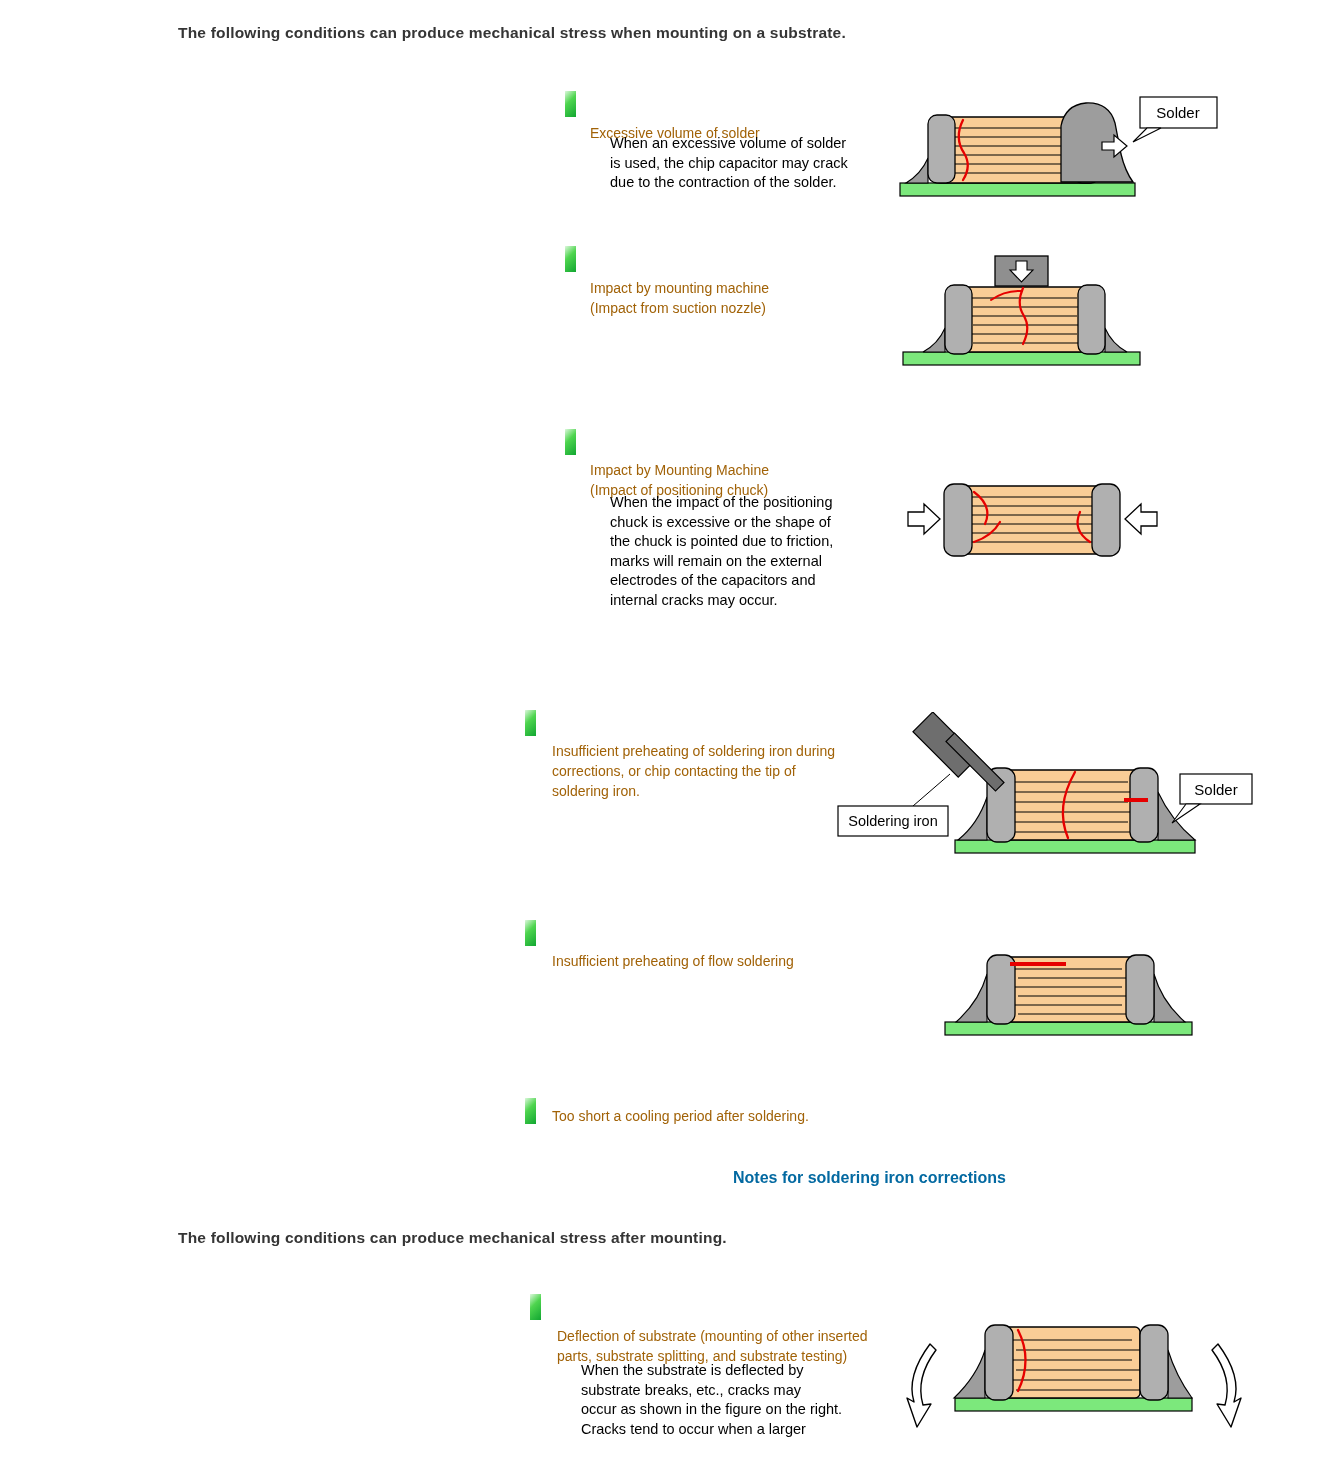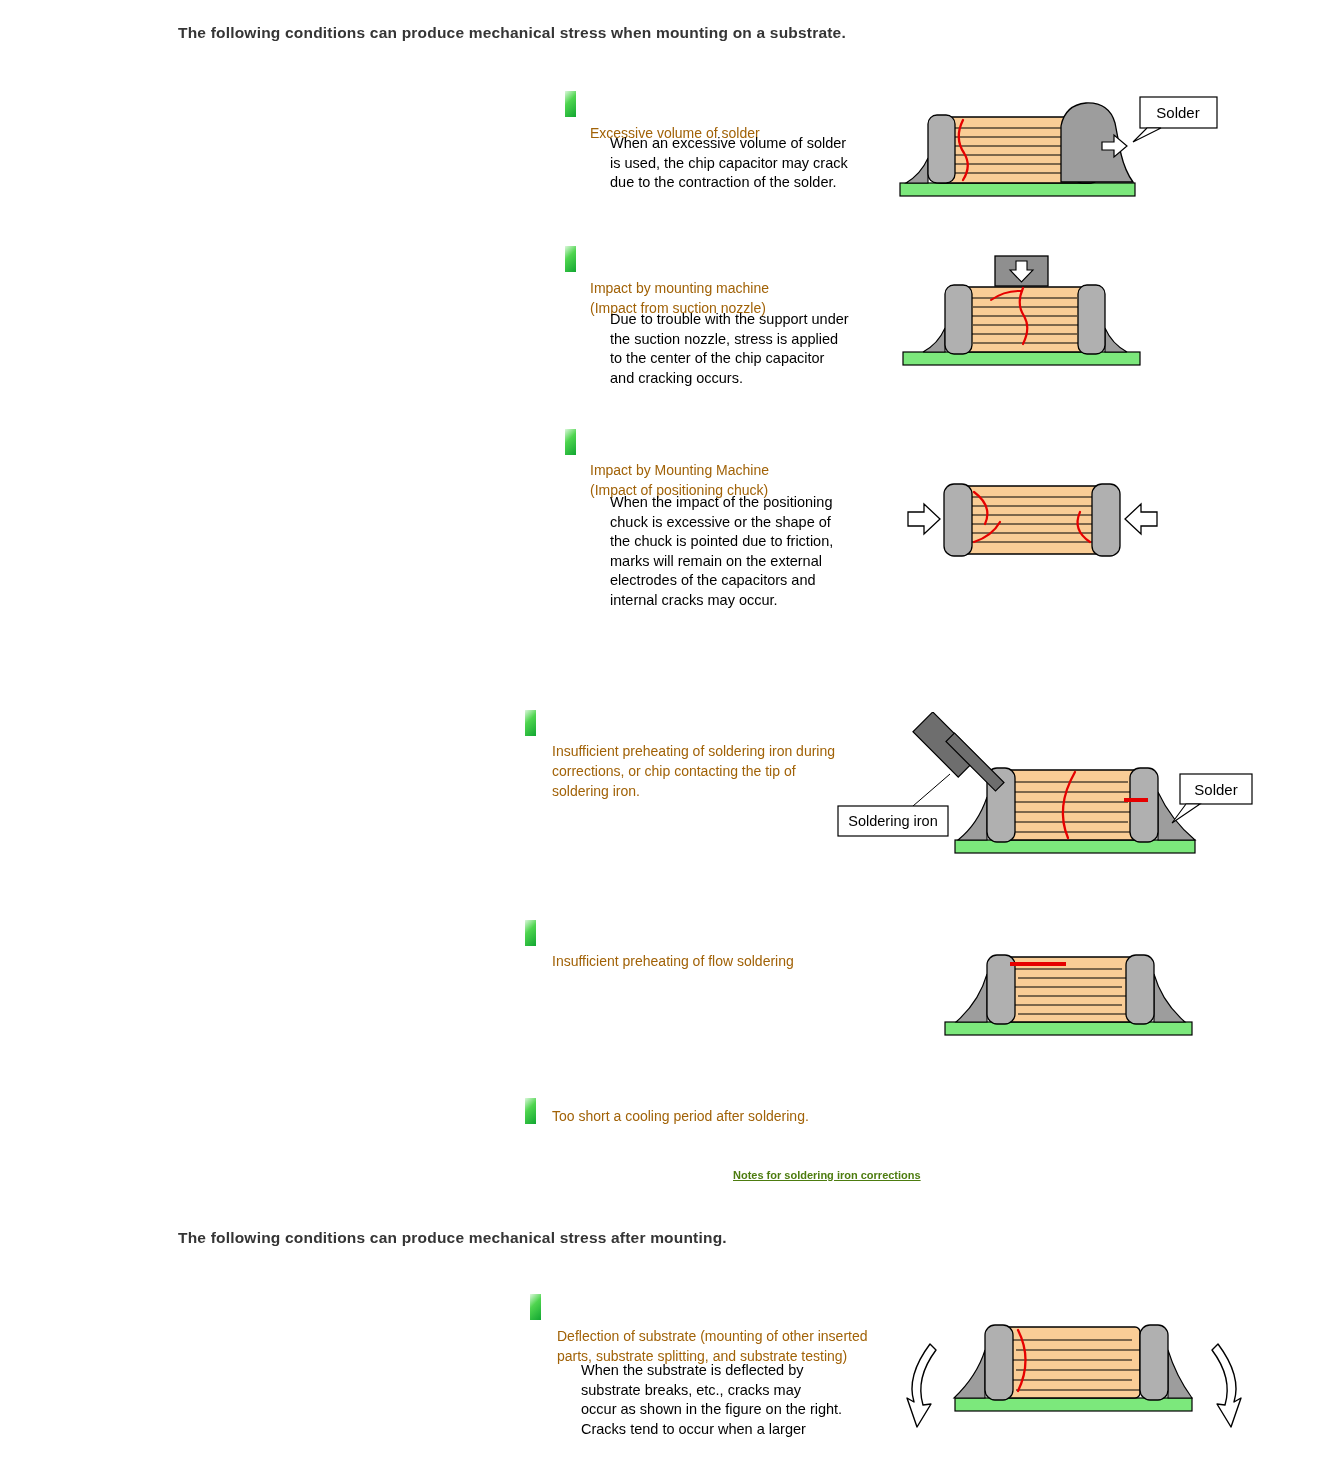--- a/index.html
+++ b/index.html
@@ -4,22 +4,22 @@
 <style>
   html,body{margin:0;padding:0;background:#ffffff;}
   .page{position:relative;width:1327px;height:1442px;background:#fff;
         font-family:"Liberation Sans",sans-serif;color:#000;overflow:hidden;}
   .heading{position:absolute;font-size:15.5px;font-weight:bold;color:#353535;white-space:nowrap;letter-spacing:.2px;}
   .bullet{position:absolute;width:11px;height:26px;
           background:linear-gradient(135deg,#dcf8dc 0%,#4fd54f 40%,#11a631 100%);}
   .ttl{position:absolute;font-size:14px;line-height:20px;white-space:pre-line;color:#a16207;margin-top:30px;}
   .bod{position:absolute;font-size:14.5px;line-height:19.5px;white-space:pre-line;color:#000;margin-top:8px;}
   .diagram{position:absolute;}
-  .link{position:absolute;font-size:11px;font-weight:bold;color:#4d7c0f;
-        text-decoration:underline;cursor:pointer;white-space:nowrap;}
+  .link{position:absolute;font-size:16px;font-weight:bold;color:#0369a1;
+        cursor:pointer;white-space:nowrap;}
   svg text{font-family:"Liberation Sans",sans-serif;}
 </style>
 </head>
 <body>
 
 <div class="page">
 
   <div class="heading" style="left:178px;top:24px">The following conditions can produce mechanical stress when mounting on a substrate.</div>
 
   <div class="bullet" style="left:565px;top:91px"></div>
@@ -47,24 +47,20 @@
     <polygon points="209,64 221,64 221,57 234,68 221,79 221,72 209,72" fill="#fff" stroke="#000" stroke-width="1.2"></polygon>
     <rect x="247" y="19" width="77" height="31" fill="#fff" stroke="#000" stroke-width="1.2"></rect>
     <path d="M 254 50 L 240 64 L 268 50 Z" fill="#fff" stroke="#000" stroke-width="1.1"></path>
     <rect x="250" y="22" width="71" height="25" fill="#fff"></rect>
     <text x="285" y="40" font-size="15" text-anchor="middle" fill="#000">Solder</text>
   </svg>
 
   <div class="bullet" style="left:565px;top:246px"></div>
   <div class="ttl" style="left:590px;top:248px">Impact by mounting machine
 (Impact from suction nozzle)</div>
-  <div class="bod" style="left:610px;top:302px">Due to trouble with the support under
-the suction nozzle, stress is applied
-to the center of the chip capacitor
-and cracking occurs.</div>
 
   <svg class="diagram" style="left:895px;top:252px" width="250" height="122" viewBox="0 0 250 122">
     <rect x="100" y="4" width="53" height="30" fill="#8F8F8F" stroke="#000" stroke-width="1.3"></rect>
     <polygon points="121,9 132,9 132,18 138,18 126.5,30 115,18 121,18" fill="#fff" stroke="#000" stroke-width="1.1"></polygon>
     <rect x="8" y="100" width="237" height="13" fill="#7CE87C" stroke="#000" stroke-width="1.2"></rect>
     <path d="M 50 100 L 50 76 Q 43 92 28 100 Z" fill="#9D9D9D" stroke="#000" stroke-width="1.1"></path>
     <path d="M 210 100 L 210 76 Q 217 92 232 100 Z" fill="#9D9D9D" stroke="#000" stroke-width="1.1"></path>
     <rect x="65" y="35" width="130" height="65" rx="5" fill="#FACD96" stroke="#000" stroke-width="1.4"></rect>
     <g stroke="#000" stroke-width="1">
       <line x1="70" y1="46" x2="182" y2="46"></line>

